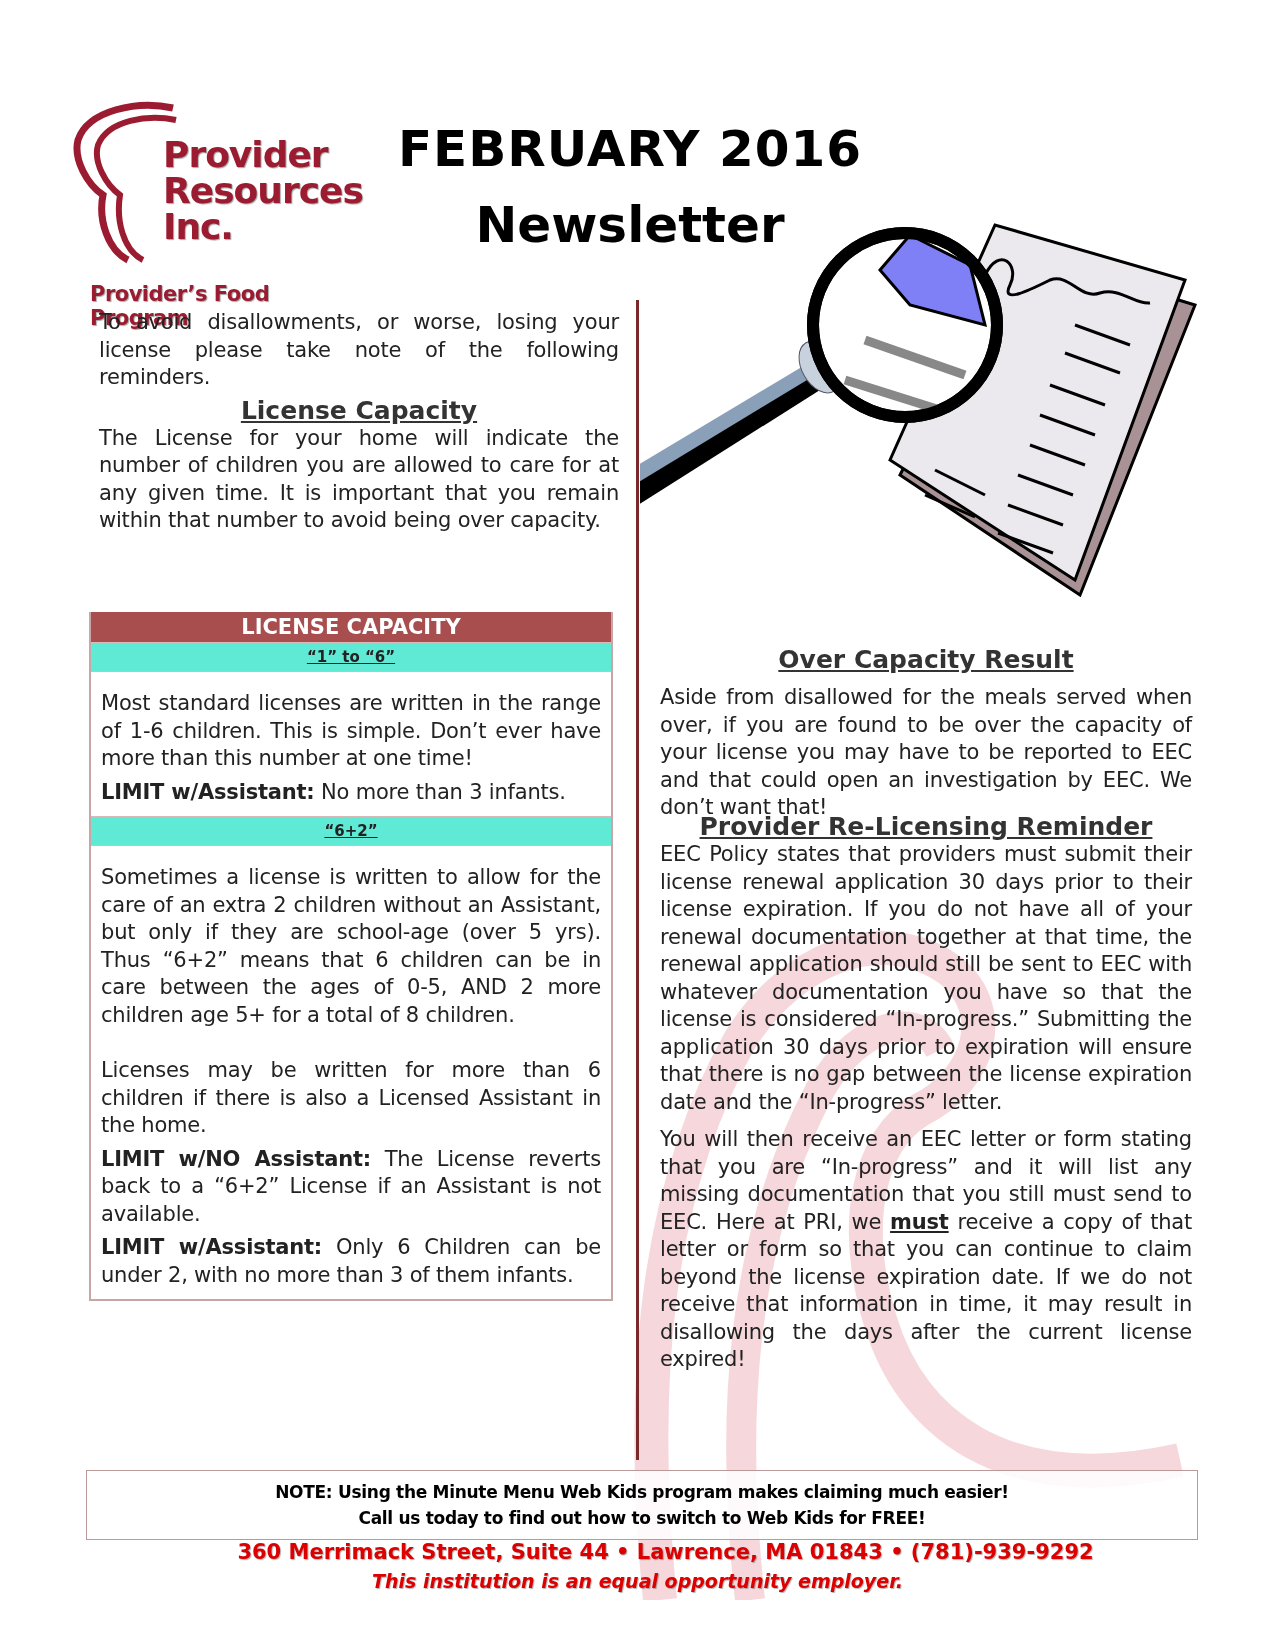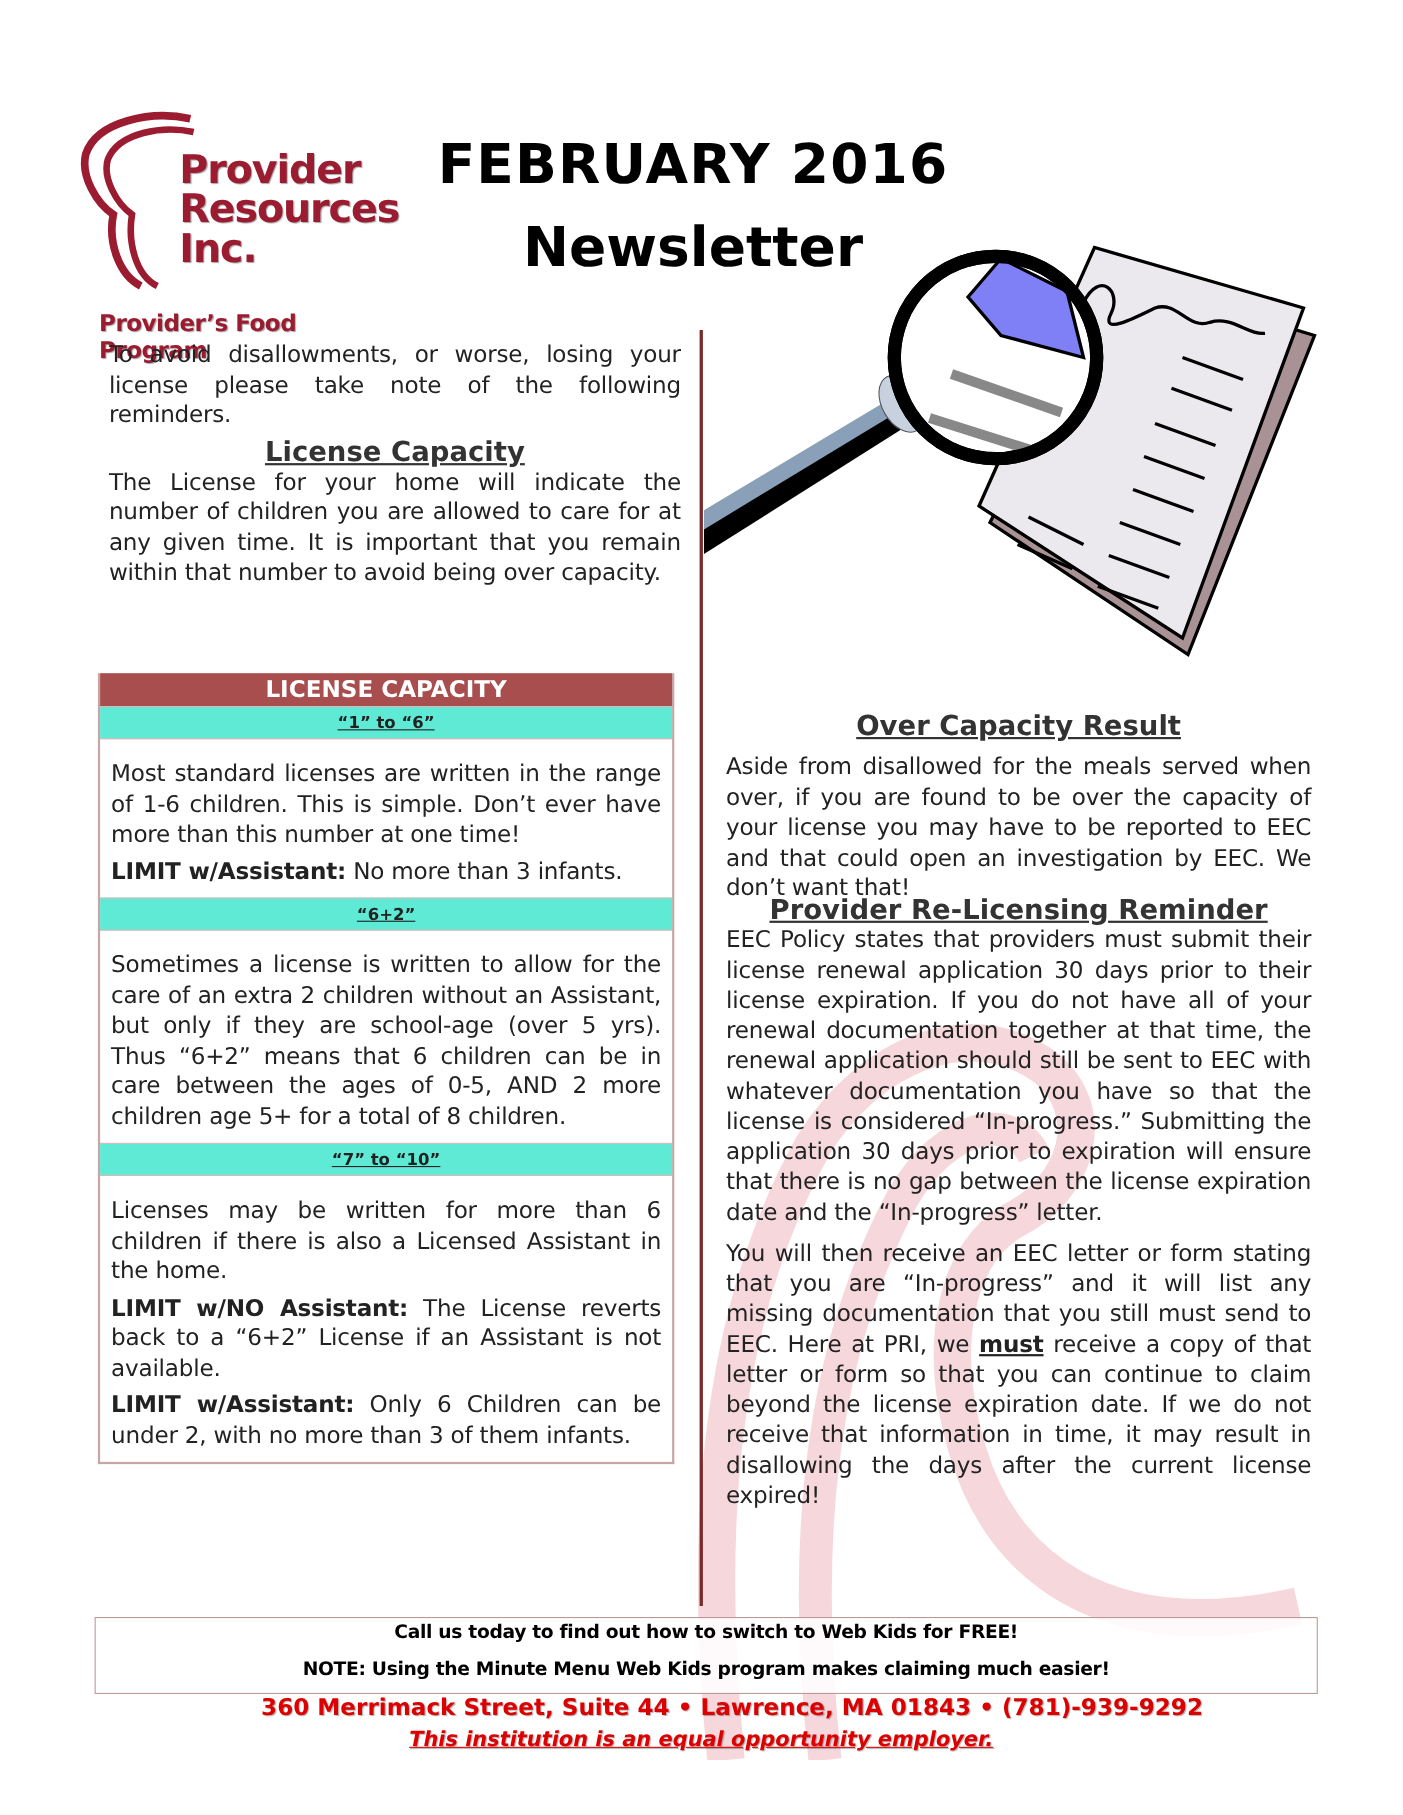--- a/index.html
+++ b/index.html
@@ -36,21 +36,21 @@
   .cap-sub span { text-decoration:underline; }
   .cap-body { padding:18px 10px 4px 10px; }
   
   .right-col { position:absolute; left:660px; width:532px; }
   
   #illustration { left:640px; top:195px; width:575px; height:410px; }
   
   #note-box { left:86px; top:1470px; width:1110px; height:68px; border:1px solid #b99; background:rgba(255,255,255,0.85); text-align:center; }
   .note-line { font-size:17px; font-weight:bold; color:#000; line-height:26px; letter-spacing:-0.3px; }
   #addr { left:0; top:1540px; width:1275px; text-align:center; font-size:21px; font-weight:bold; color:#d00; text-shadow:1px 1px 1px rgba(0,0,0,0.3);padding-left:28px; }
-  #eoe { left:0; top:1570px; width:1275px; text-align:center; font-size:19px; font-weight:bold; font-style:italic; color:#d00; text-shadow:1px 1px 1px rgba(0,0,0,0.3);text-decoration:underline; }
+  #eoe { left:0; top:1570px; width:1275px; text-align:center; font-size:19px; font-weight:bold; font-style:italic; color:#d00; text-shadow:1px 1px 1px rgba(0,0,0,0.3); }
   .u { text-decoration:underline; }
 </style>
 </head>
 <body>
 
 <svg id="watermark" viewBox="0 0 600 700">
   <path d="M40,700 C20,500 30,300 120,140 C170,60 260,20 330,70 C380,110 360,180 300,210 C250,240 230,320 260,420 C290,520 380,600 560,560" fill="none" stroke="#f6d8dc" stroke-width="34"></path>
   <path d="M130,700 C110,520 120,340 200,190 C240,120 300,110 320,150" fill="none" stroke="#f6d8dc" stroke-width="30"></path>
 </svg>
 
@@ -113,37 +113,36 @@
   <div class="cap-body body">
     <p><span>Most standard licenses are written in the range of 1-6 children. This is simple. Don’t ever have more than this number at one time!</span></p>
     <p><b>LIMIT w/Assistant:</b><span> No more than 3 infants.</span></p>
   </div>
 
   <div class="cap-sub"><span>“6+2”</span></div>
   <div class="cap-body body">
     <p><span>Sometimes a license is written to allow for the care of an extra 2 children without an Assistant, but only if they are school-age (over 5 yrs). Thus “6+2” means that 6 children can be in care between the ages of 0-5, AND 2 more children age 5+ for a total of 8 children.</span></p>
   </div>
 
-  <div class="cap-sub"><span>“7” to “10”</span></div>
   <div class="cap-body body">
     <p><span>Licenses may be written for more than 6 children if there is also a Licensed Assistant in the home.</span></p>
     <p><b>LIMIT w/NO Assistant:</b><span> The License reverts back to a “6+2” License if an Assistant is not available.</span></p>
     <p><b>LIMIT w/Assistant:</b><span> Only 6 Children can be under 2, with no more than 3 of them infants.</span></p>
   </div>
 </div>
 
 <div class="right-col" style="top:645px;">
   <div class="h2">Over Capacity Result</div>
   <div class="body" style="margin-top:10px;">Aside from disallowed for the meals served when over, if you are found to be over the capacity of your license you may have to be reported to EEC and that could open an investigation by EEC. We don’t want that!</div>
 </div>
 
 <div class="right-col" style="top:812px;">
   <div class="h2">Provider Re-Licensing Reminder</div>
   <div class="body">EEC Policy states that providers must submit their license renewal application 30 days prior to their license expiration. If you do not have all of your renewal documentation together at that time, the renewal application should still be sent to EEC with whatever documentation you have so that the license is considered “In-progress.” Submitting the application 30 days prior to expiration will ensure that there is no gap between the license expiration date and the “In-progress” letter.</div>
   <div class="body" style="margin-top:10px;"><span>You will then receive an EEC letter or form stating that you are “In-progress” and it will list any missing documentation that you still must send to EEC. Here at PRI, we </span><b class="u">must</b><span> receive a copy of that letter or form so that you can continue to claim beyond the license expiration date. If we do not receive that information in time, it may result in disallowing the days after the current license expired!</span></div>
 </div>
 
 <div id="note-box" class="abs">
+  <div class="note-line" style="margin-top:8px;">NOTE: Using the Minute Menu Web Kids program makes claiming much easier!</div>
   <div class="note-line">Call us today to find out how to switch to Web Kids for FREE!</div>
-  <div class="note-line" style="margin-top:8px;">NOTE: Using the Minute Menu Web Kids program makes claiming much easier!</div>
 </div>
 <div id="addr" class="abs">360 Merrimack Street, Suite 44  •  Lawrence, MA 01843  •  (781)-939-9292</div>
 <div id="eoe" class="abs">This institution is an equal opportunity employer.</div>
 
 </body></html>

